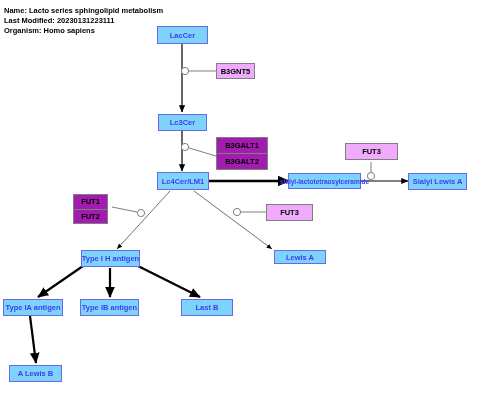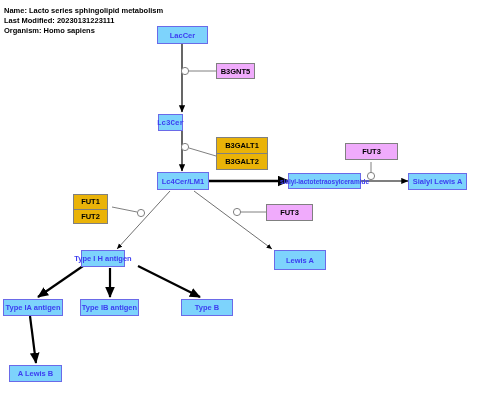--- a/index.html
+++ b/index.html
@@ -70,21 +70,21 @@
     display: flex;
     align-items: center;
     justify-content: center;
     white-space: nowrap;
     z-index: 4;
   }
   .enzyme-group {
     position: absolute;
     box-sizing: border-box;
     border: 1px solid #808080;
-    background: #eab308;
+    background: #a21caf;
     z-index: 4;
     display: flex;
     flex-direction: column;
   }
   .enzyme-group .enzyme-row {
     box-sizing: border-box;
     flex: 1 1 0;
     display: flex;
     align-items: center;
     justify-content: center;
@@ -155,54 +155,54 @@
 
     <line x1="138" y1="266" x2="200" y2="297" stroke="#000000" stroke-width="2.2" marker-end="url(#arrowBold)"></line>
 
     <line x1="30" y1="316" x2="36" y2="363" stroke="#000000" stroke-width="2.2" marker-end="url(#arrowBold)"></line>
   </svg>
 
   <div class="node" style="left:157px; top:26px; width:51px; height:18px;">
     <span>LacCer</span>
   </div>
 
-  <div class="node" style="left:158px; top:114px; width:25px; height:17px;font-family:Liberation Mono, monospace;">
+  <div class="node" style="left:158px; top:114px; width:49px; height:17px;">
     <span>Lc3Cer</span>
   </div>
 
   <div class="node" style="left:157px; top:172px; width:52px; height:18px;">
     <span>Lc4Cer/LM1</span>
   </div>
 
   <div class="node overlap" style="left:288px; top:173px; width:73px; height:16px; font-size:6.5px;">
     <span>sialyl-lactotetraosylceramide</span>
   </div>
 
   <div class="node" style="left:408px; top:173px; width:59px; height:17px;text-align:center;">
     <span>Sialyl Lewis A</span>
   </div>
 
-  <div class="node" style="left:274px; top:250px; width:52px; height:20px;">
+  <div class="node" style="left:274px; top:250px; width:52px; height:14px;">
     <span>Lewis A</span>
   </div>
 
-  <div class="node" style="left:81px; top:250px; width:44px; height:17px;">
+  <div class="node" style="left:81px; top:250px; width:59px; height:17px;">
     <span>Type I H antigen</span>
   </div>
 
   <div class="node" style="left:3px; top:299px; width:60px; height:17px;">
     <span>Type IA antigen</span>
   </div>
 
   <div class="node" style="left:80px; top:299px; width:59px; height:17px;">
     <span>Type IB antigen</span>
   </div>
 
   <div class="node" style="left:181px; top:299px; width:52px; height:17px;">
-    <span>Type B</span>
+    <span>Last B</span>
   </div>
 
   <div class="node" style="left:9px; top:365px; width:53px; height:17px;">
     <span>A Lewis B</span>
   </div>
 
   <div class="enzyme" style="left:216px; top:63px; width:39px; height:16px;">
     <span>B3GNT5</span>
   </div>
 

